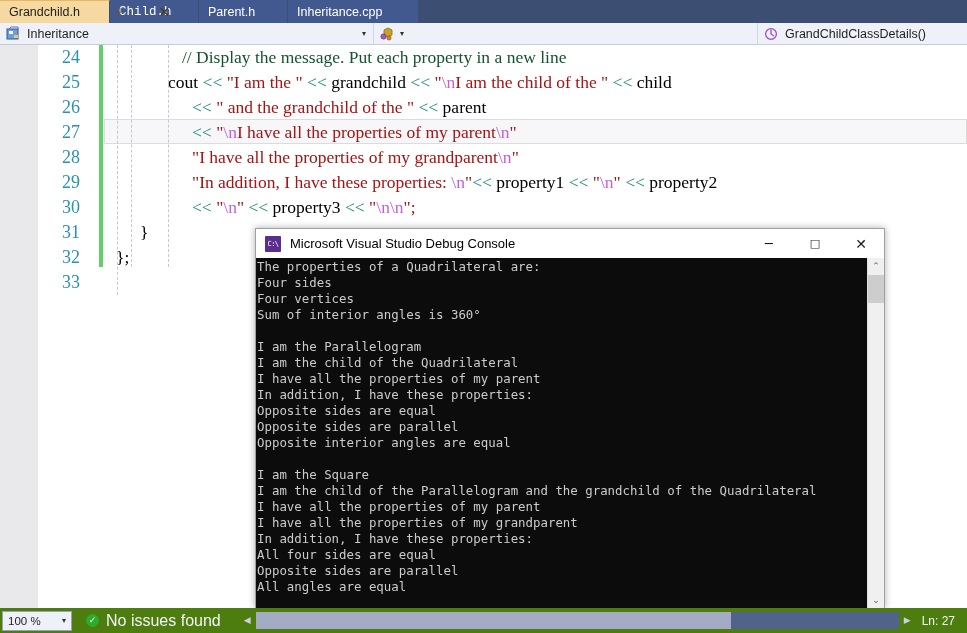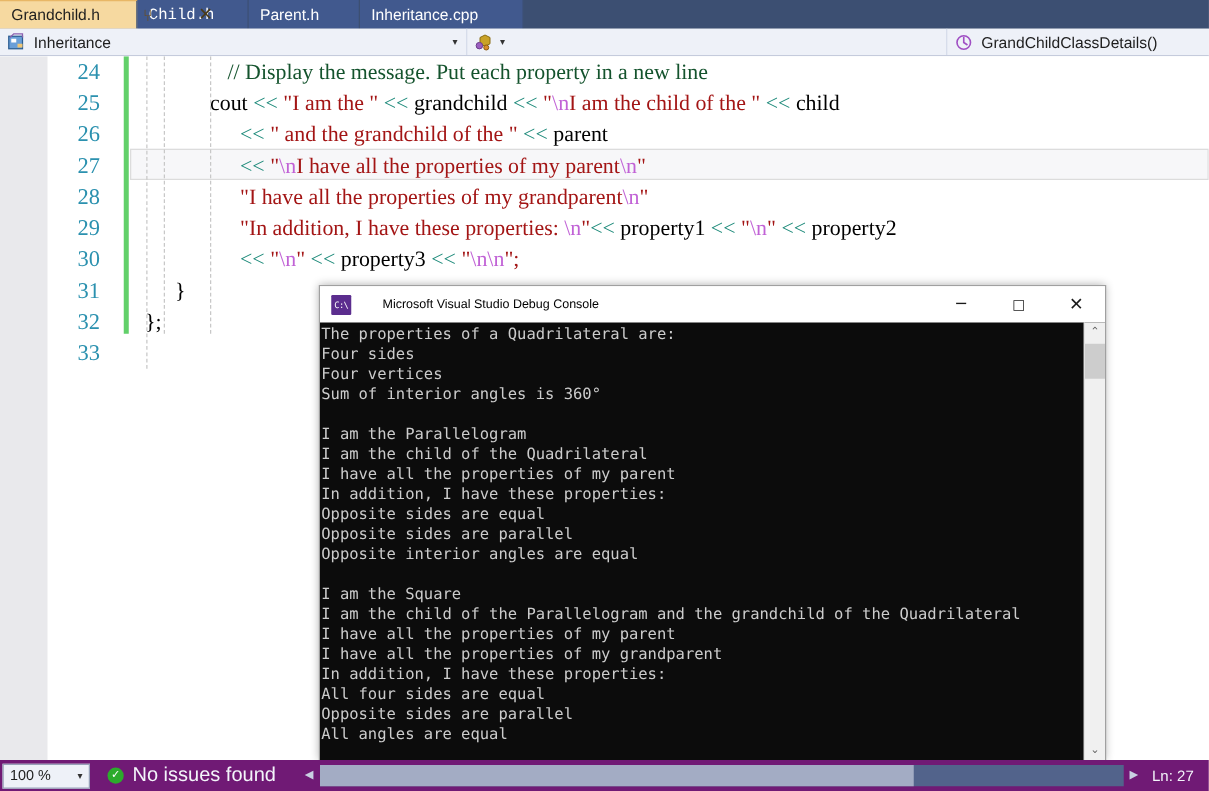--- a/index.html
+++ b/index.html
@@ -212,22 +212,22 @@
     border-radius: 1px;
     color: #ffffff;
     font-family: "DejaVu Sans Mono", monospace;
     font-size: 7px;
     line-height: 16px;
     text-align: center;
     letter-spacing: -0.5px;
     flex: 0 0 auto;
   }
   #console-title {
-    margin-left: 25px;
-    font-size: 10px;
+    margin-left: 9px;
+    font-size: 13px;
     color: #000000;
     flex: 1 1 auto;
     white-space: nowrap;
   }
   .win-btn {
     width: 46px; height: 29px;
     display: flex;
     align-items: center;
     justify-content: center;
     flex: 0 0 auto;
@@ -282,21 +282,21 @@
     left: 0; top: 17px;
     width: 16px; height: 28px;
     background: #cdcdcd;
   }
 
   
   #status-bar {
     position: absolute;
     left: 0; top: 608px;
     width: 967px; height: 25px;
-    background: #701a75;
+    background: #4d7c0f;
     display: flex;
     align-items: center;
     box-sizing: border-box;
   }
   #zoom-combo {
     width: 70px; height: 20px;
     margin-left: 2px;
     background: #eef1f8;
     border: 1px solid #97a0b8;
     box-sizing: border-box;

